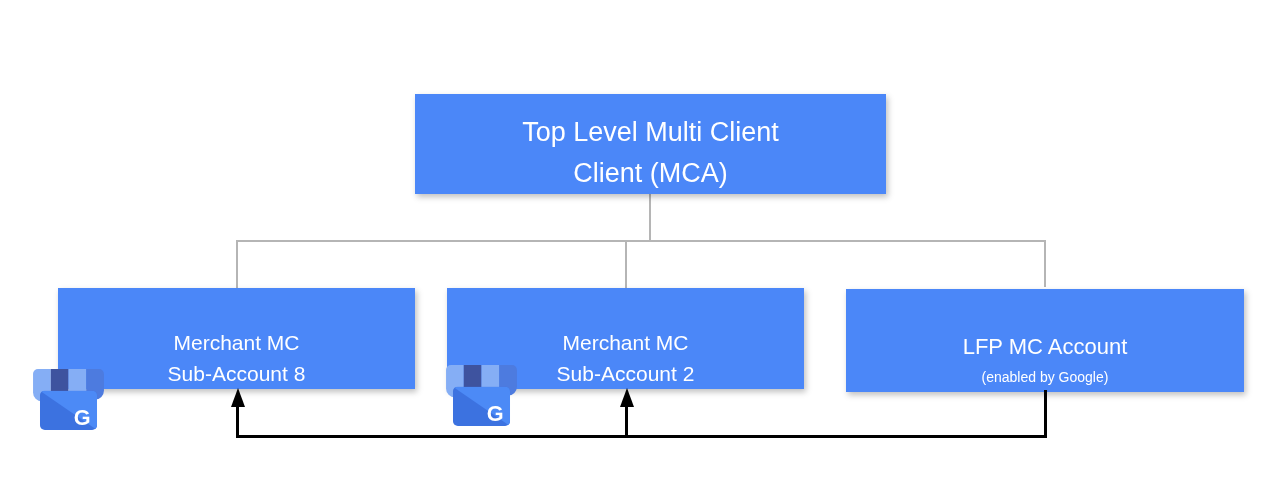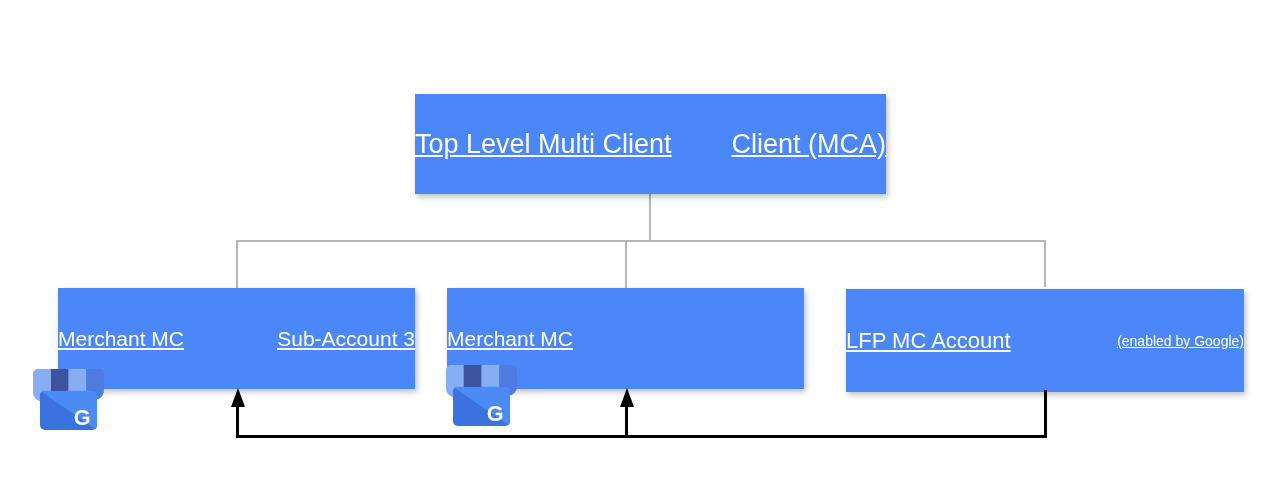--- a/index.html
+++ b/index.html
@@ -12,27 +12,26 @@
     width: 1286px;
     height: 501px;
     background: #ffffff;
     overflow: hidden;
   }
   .node {
     position: absolute;
     background: #4b87f8;
     color: #ffffff;
     display: flex;
-    flex-direction: row;
+    flex-direction: column;
     align-items: center;
-    justify-content: space-between;
+    justify-content: flex-end;
     text-align: center;
     box-shadow: 2px 3px 6px rgba(0,0,0,0.25);
     z-index: 2;
-    text-decoration: underline;
   }
   .node .line { white-space: nowrap; }
   .node-top  { left: 415px; top: 94px;  width: 471px; height: 100px; font-size: 27px; line-height: 41px; }
   .node-sub1 { left: 58px;  top: 288px; width: 357px; height: 101px; font-size: 21px; line-height: 31px; }
   .node-sub2 { left: 447px; top: 288px; width: 357px; height: 101px; font-size: 21px; line-height: 31px; }
   .node-lfp  { left: 846px; top: 289px; width: 398px; height: 103px; font-size: 22px; line-height: 30px; }
   .node-lfp .line2 { font-size: 14px; }
 
   .gline { position: absolute; background: #b5b5b5; z-index: 1; }
   .g-trunk { left: 649px;  top: 194px; width: 2px;   height: 47px; }
@@ -84,25 +83,26 @@
   <div class="arrowhead ah-left"></div>
   <div class="arrowhead ah-mid"></div>
 
   <div class="node node-top">
     <div class="line line1">Top Level Multi Client</div>
     <div class="line line2">Client (MCA)</div>
   </div>
 
   <div class="node node-sub1">
     <div class="line line1">Merchant MC</div>
-    <div class="line line2">Sub-Account 3</div>
+    <div class="line line2">Sub-Account 8</div>
   </div>
 
   <div class="node node-sub2">
     <div class="line line1">Merchant MC</div>
+    <div class="line line2">Sub-Account 2</div>
   </div>
 
   <div class="node node-lfp">
     <div class="line line1">LFP MC Account</div>
     <div class="line line2">(enabled by Google)</div>
   </div>
 
   <svg class="gmb-icon gmb-1" viewBox="0 0 72 66">
     <defs>
       <clipPath id="bodyclip-a">

